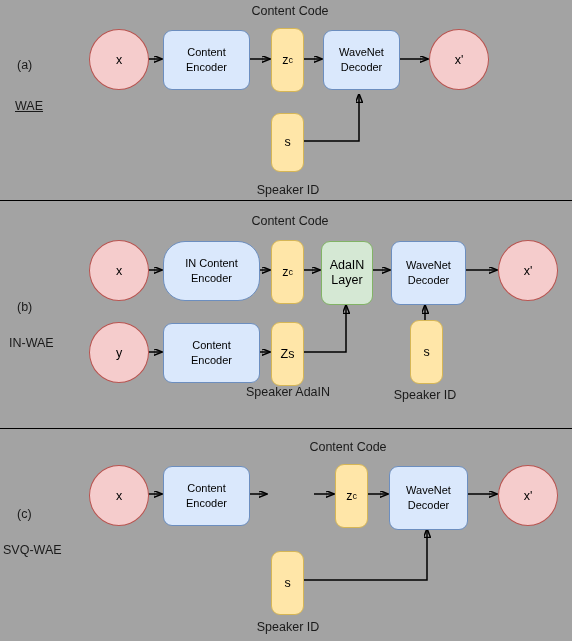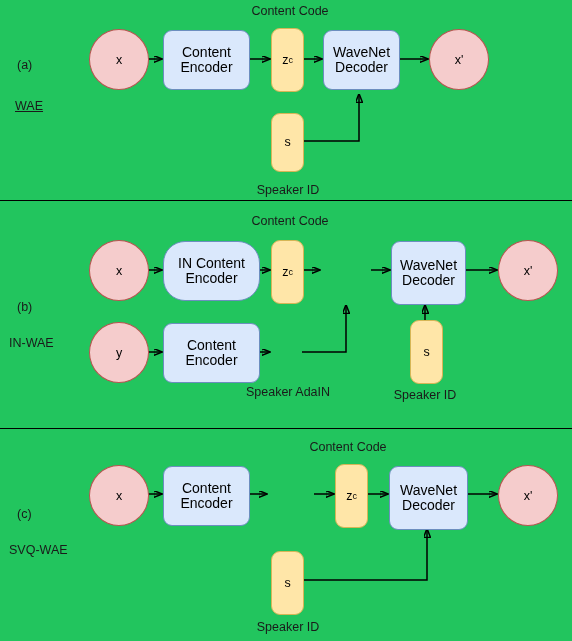--- a/index.html
+++ b/index.html
@@ -9,21 +9,21 @@
     background: #ffffff;
   }
   body {
     font-family: "Liberation Sans", sans-serif;
     color: #000000;
   }
   #canvas {
     position: relative;
     width: 572px;
     height: 641px;
-    background: #22c55e;
+    background: #a3a3a3;
     overflow: hidden;
   }
 
   
   .divider {
     position: absolute;
     left: 0;
     width: 572px;
     height: 0;
     border-top: 1.6px solid #000000;
@@ -65,21 +65,21 @@
   
   .boxblue {
     position: absolute;
     background: #dae8fc;
     border: 1.4px solid #6c8ebf;
     border-radius: 9px;
     display: flex;
     align-items: center;
     justify-content: center;
     text-align: center;
-    font-size: 14px;
+    font-size: 11px;
     line-height: 15px;
     color: #000;
     white-space: pre-line;
   }
 
   
   .boxyellow {
     position: absolute;
     background: #ffe6a8;
     border: 1.4px solid #d6b656;
@@ -194,43 +194,46 @@
   <div class="circle" style="left:89px; top:240px; width:58px; height:59px;">x</div>
 
   <div class="boxblue" style="left:163px; top:241px; width:95px; height:58px;border-radius:22px;">IN Content
 Encoder</div>
 
   <div class="boxyellow" style="left:271px; top:240px; width:31px; height:62px;">
     <span>z</span>
       <span class="sub">c</span>
   </div>
 
+  <div class="boxgreen" style="left:321px; top:241px; width:50px; height:62px;">AdaIN
+Layer</div>
 
   <div class="boxblue" style="left:391px; top:241px; width:73px; height:62px;">WaveNet
 Decoder</div>
 
   <div class="circle" style="left:498px; top:240px; width:58px; height:59px;">x'</div>
 
   <div class="circle" style="left:89px; top:322px; width:58px; height:59px;">y</div>
 
   <div class="boxblue" style="left:163px; top:323px; width:95px; height:58px;">Content
 Encoder</div>
 
+  <div class="boxyellow" style="left:271px; top:322px; width:31px; height:62px;">Zs</div>
 
   <div class="boxyellow" style="left:410px; top:320px; width:31px; height:62px;">s</div>
 
   <div class="caption" style="left:288px; top:385px;">Speaker AdaIN</div>
   <div class="caption" style="left:425px; top:388px;">Speaker ID</div>
 
   <div class="divider" style="top:428px;"></div>
 
   <div class="caption" style="left:348px; top:440px;">Content Code</div>
 
   <div class="panel-tag" style="left:17px; top:507px;">(c)</div>
-  <div class="panel-name" style="left:9px; top:543px;">SVQ-WAE</div>
+  <div class="panel-name" style="left:3px; top:543px;">SVQ-WAE</div>
 
   <div class="circle" style="left:89px; top:465px; width:58px; height:59px;">x</div>
 
   <div class="boxblue" style="left:163px; top:466px; width:85px; height:58px;">Content
 Encoder</div>
 
 
   <div class="boxyellow" style="left:335px; top:464px; width:31px; height:62px;">
     <span>z</span>
       <span class="sub">c</span>

